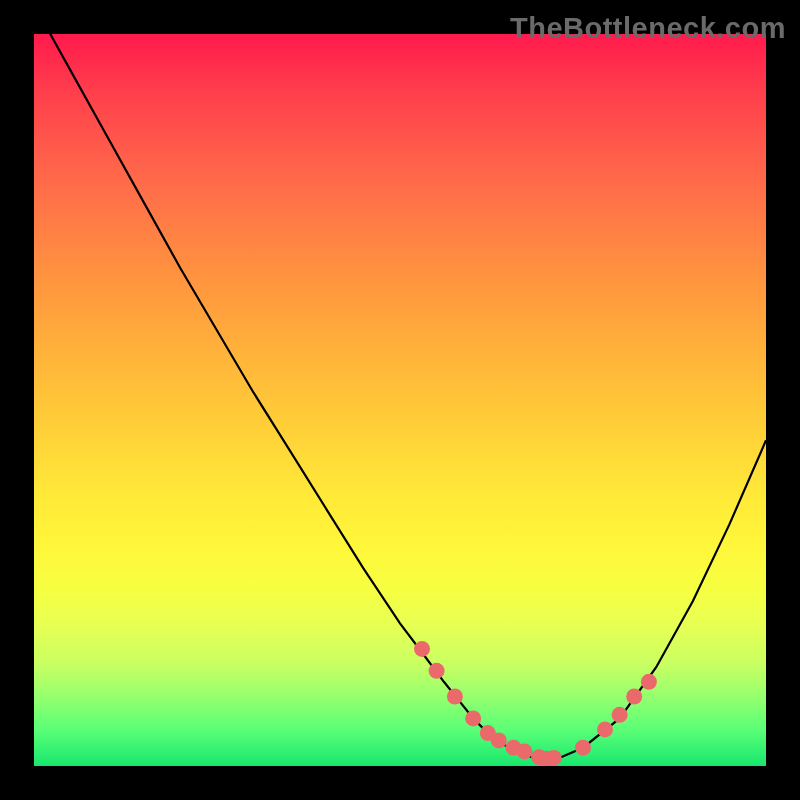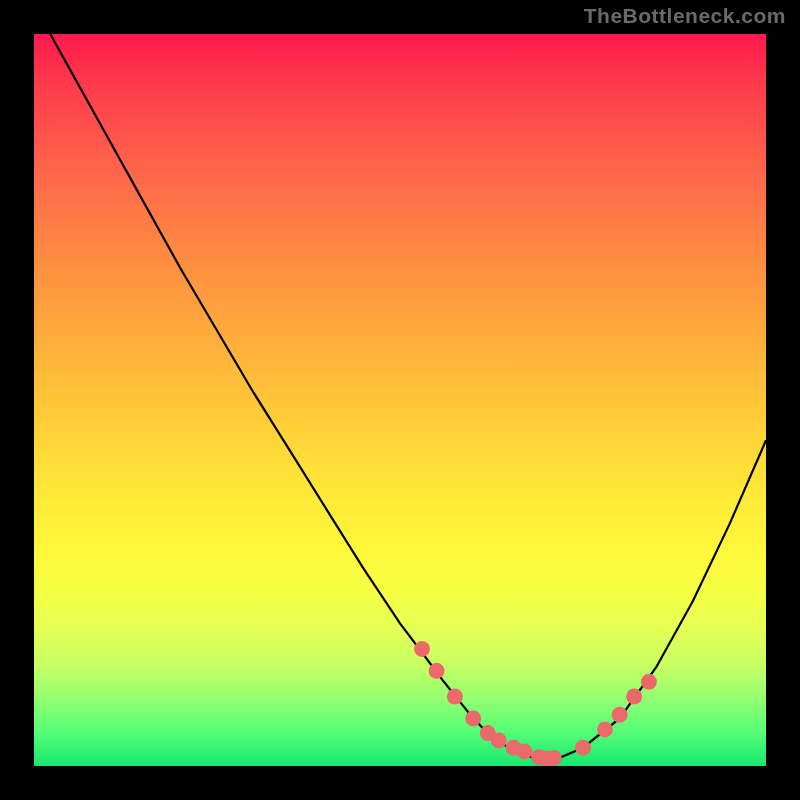--- a/index.html
+++ b/index.html
@@ -10,25 +10,25 @@
     background: #000;
     overflow: hidden;
   }
   .chart-container {
     position: relative;
     width: 800px;
     height: 800px;
   }
   .watermark {
     position: absolute;
-    top: 4px;
+    top: 12px;
     right: 14px;
     color: #6a6a6a;
     font-family: Arial, Helvetica, sans-serif;
-    font-size: 21px;
+    font-size: 29px;
     font-weight: bold;
     letter-spacing: 0.5px;
     z-index: 10;
   }
   .plot-area {
     position: absolute;
     left: 34px;
     top: 34px;
     width: 732px;
     height: 732px;

